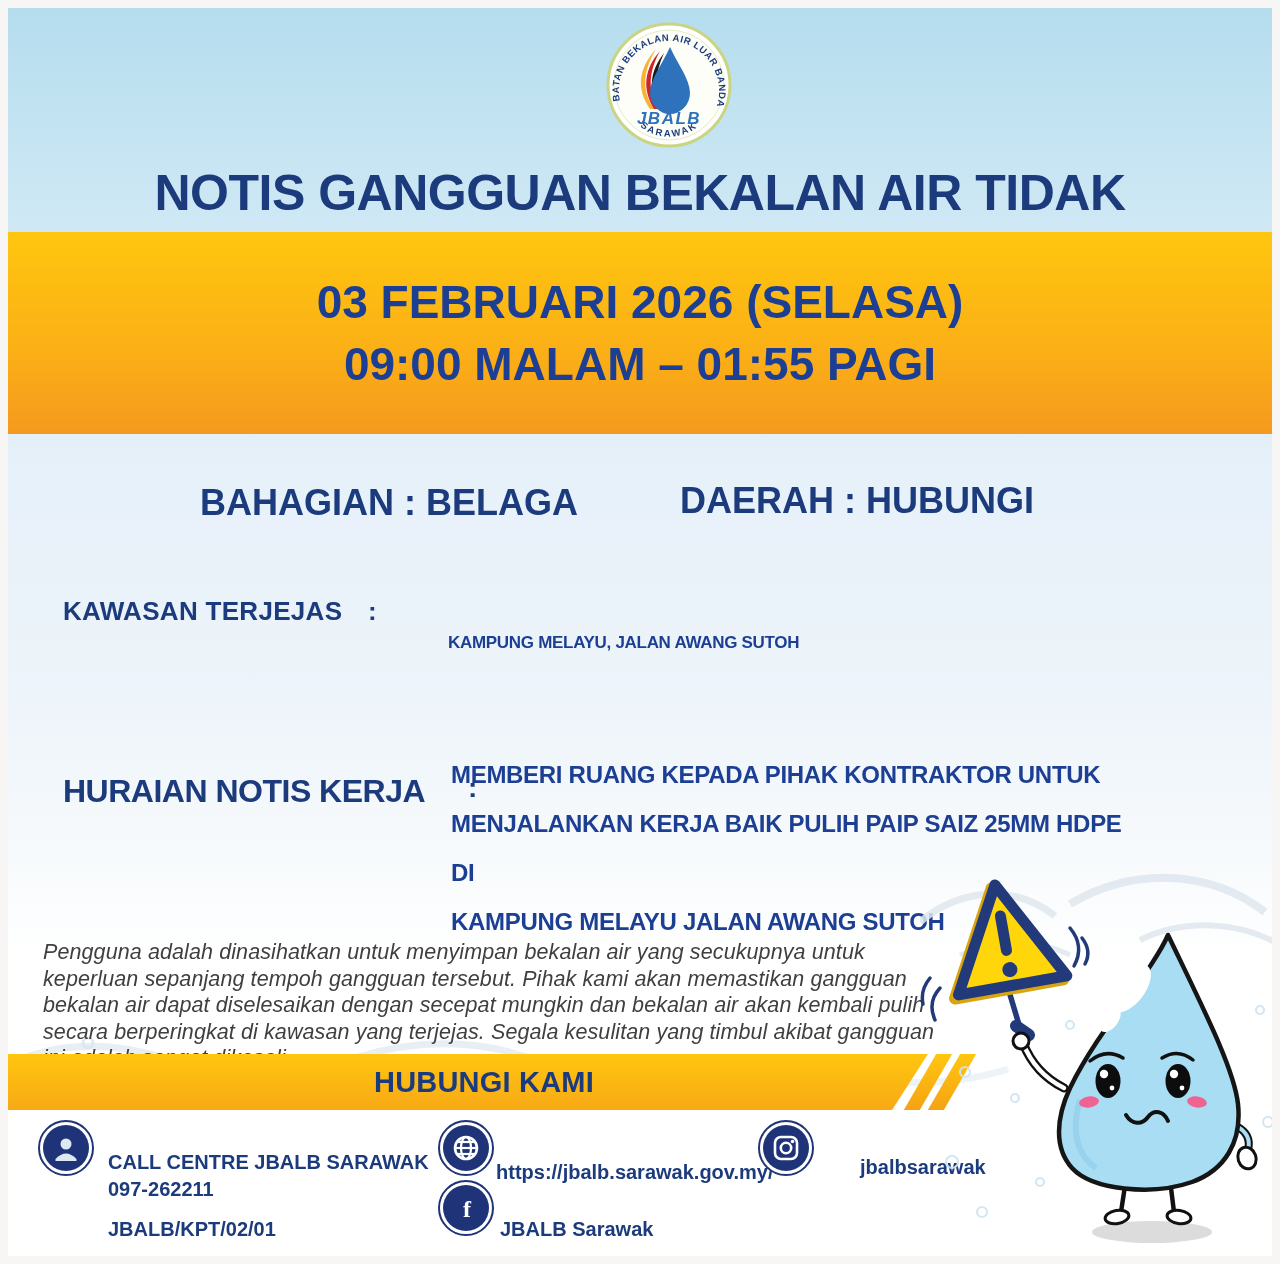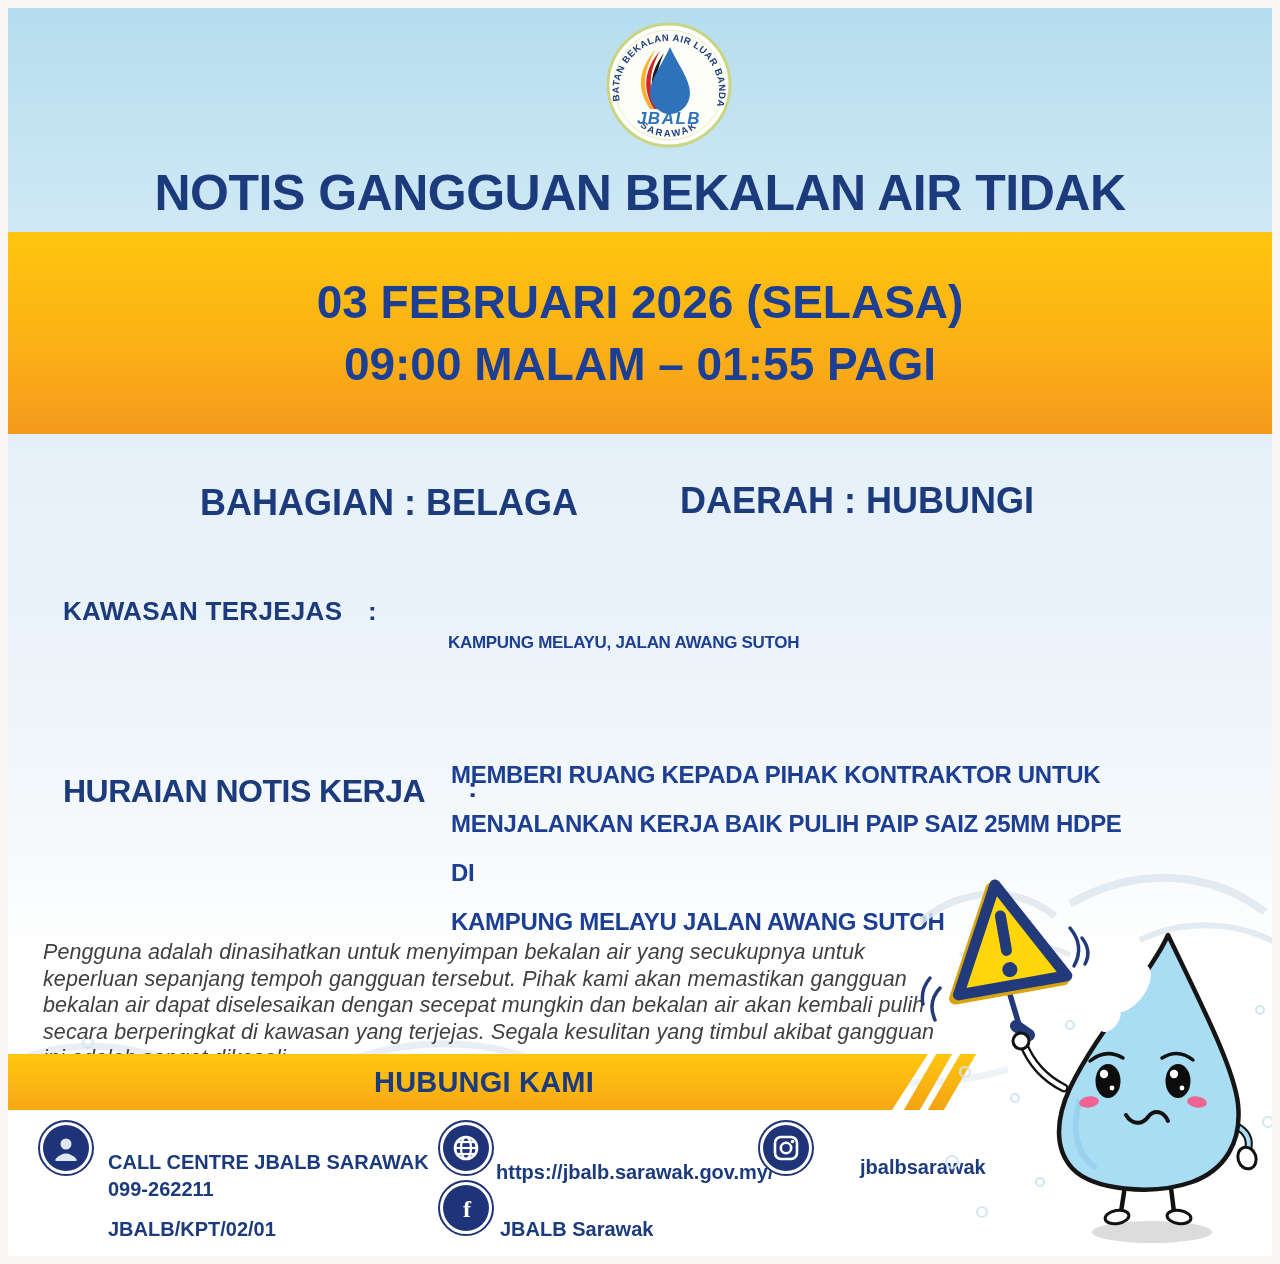--- a/index.html
+++ b/index.html
@@ -137,21 +137,21 @@
 
     <div class="abs cicon p-call">
       <div class="cdisc">
         <svg width="30" height="30" viewBox="0 0 30 30">
           <circle cx="15" cy="11" r="5.5" fill="#dde9f2"></circle>
           <path d="M4.5,26 q10.5,-11 21,0 l0,2 l-21,0 Z" fill="#dde9f2"></path>
         </svg>
       </div>
     </div>
     <div class="abs ctext t-call1">CALL CENTRE JBALB SARAWAK</div>
-    <div class="abs ctext t-call2">099-262211</div>
+    <div class="abs ctext t-call2">097-262211</div>
 
     <div class="abs cicon p-web">
       <div class="cdisc">
         <svg width="30" height="30" viewBox="0 0 30 30" fill="none">
           <circle cx="15" cy="15" r="11" stroke="#ffffff" stroke-width="2.6"></circle>
           <ellipse cx="15" cy="15" rx="5" ry="11" stroke="#ffffff" stroke-width="2.2"></ellipse>
           <line x1="4" y1="15" x2="26" y2="15" stroke="#ffffff" stroke-width="2.2"></line>
           <line x1="6" y1="9" x2="24" y2="9" stroke="#ffffff" stroke-width="2.2"></line>
           <line x1="6" y1="21" x2="24" y2="21" stroke="#ffffff" stroke-width="2.2"></line>
         </svg>

